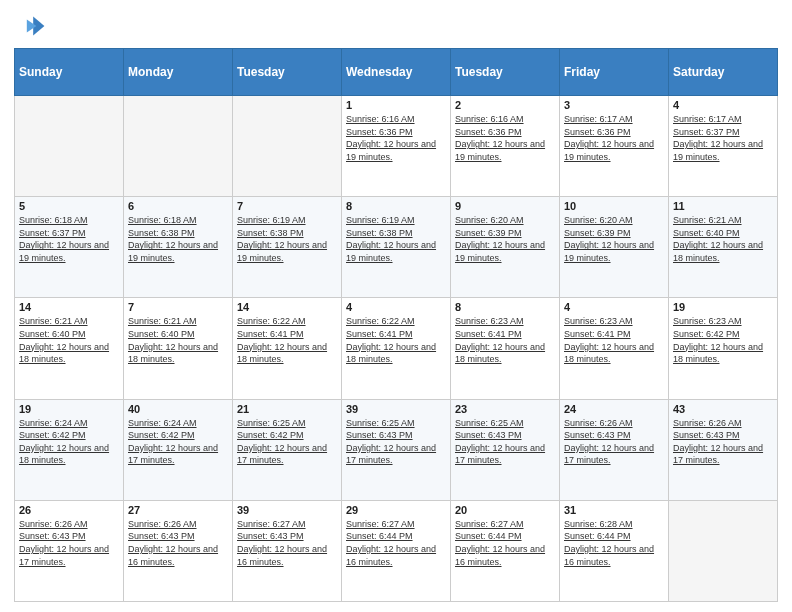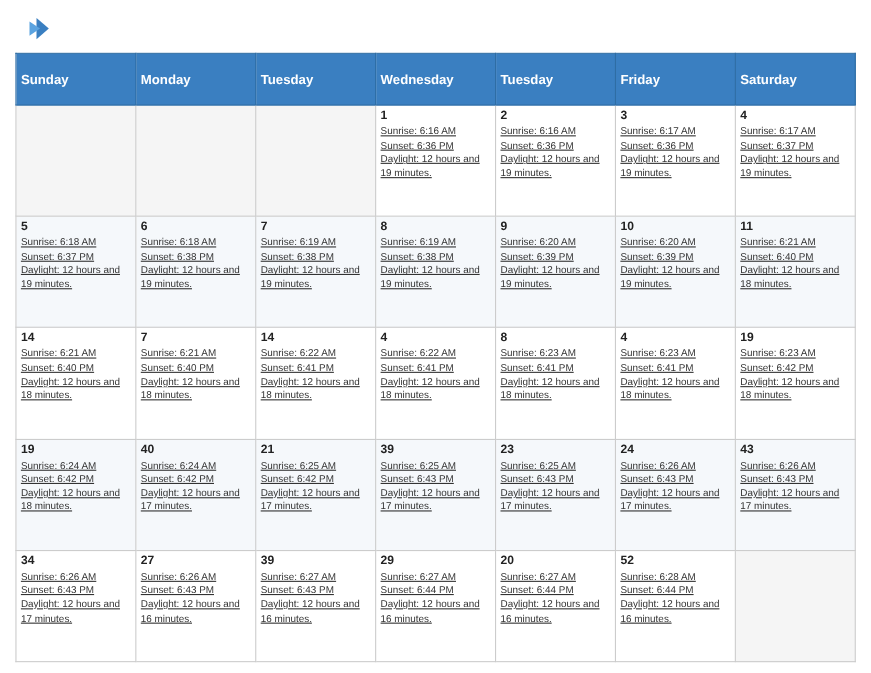--- a/index.html
+++ b/index.html
@@ -246,40 +246,40 @@
             <div class="day-num">24</div>
             <div class="day-info">Sunrise: 6:26 AM<br>Sunset: 6:43 PM<br>Daylight: 12 hours and 17 minutes.</div>
           </td>
           <td>
             <div class="day-num">43</div>
             <div class="day-info">Sunrise: 6:26 AM<br>Sunset: 6:43 PM<br>Daylight: 12 hours and 17 minutes.</div>
           </td>
         </tr>
         <tr>
           <td>
-            <div class="day-num">34</div>
+            <div class="day-num">26</div>
             <div class="day-info">Sunrise: 6:26 AM<br>Sunset: 6:43 PM<br>Daylight: 12 hours and 17 minutes.</div>
           </td>
           <td>
             <div class="day-num">27</div>
             <div class="day-info">Sunrise: 6:26 AM<br>Sunset: 6:43 PM<br>Daylight: 12 hours and 16 minutes.</div>
           </td>
           <td>
             <div class="day-num">39</div>
             <div class="day-info">Sunrise: 6:27 AM<br>Sunset: 6:43 PM<br>Daylight: 12 hours and 16 minutes.</div>
           </td>
           <td>
             <div class="day-num">29</div>
             <div class="day-info">Sunrise: 6:27 AM<br>Sunset: 6:44 PM<br>Daylight: 12 hours and 16 minutes.</div>
           </td>
           <td>
             <div class="day-num">20</div>
             <div class="day-info">Sunrise: 6:27 AM<br>Sunset: 6:44 PM<br>Daylight: 12 hours and 16 minutes.</div>
           </td>
           <td>
-            <div class="day-num">52</div>
+            <div class="day-num">31</div>
             <div class="day-info">Sunrise: 6:28 AM<br>Sunset: 6:44 PM<br>Daylight: 12 hours and 16 minutes.</div>
           </td>
           <td class="empty-cell"></td>
         </tr>
       </tbody>
   </table>
 </div>
 
 </body></html>

